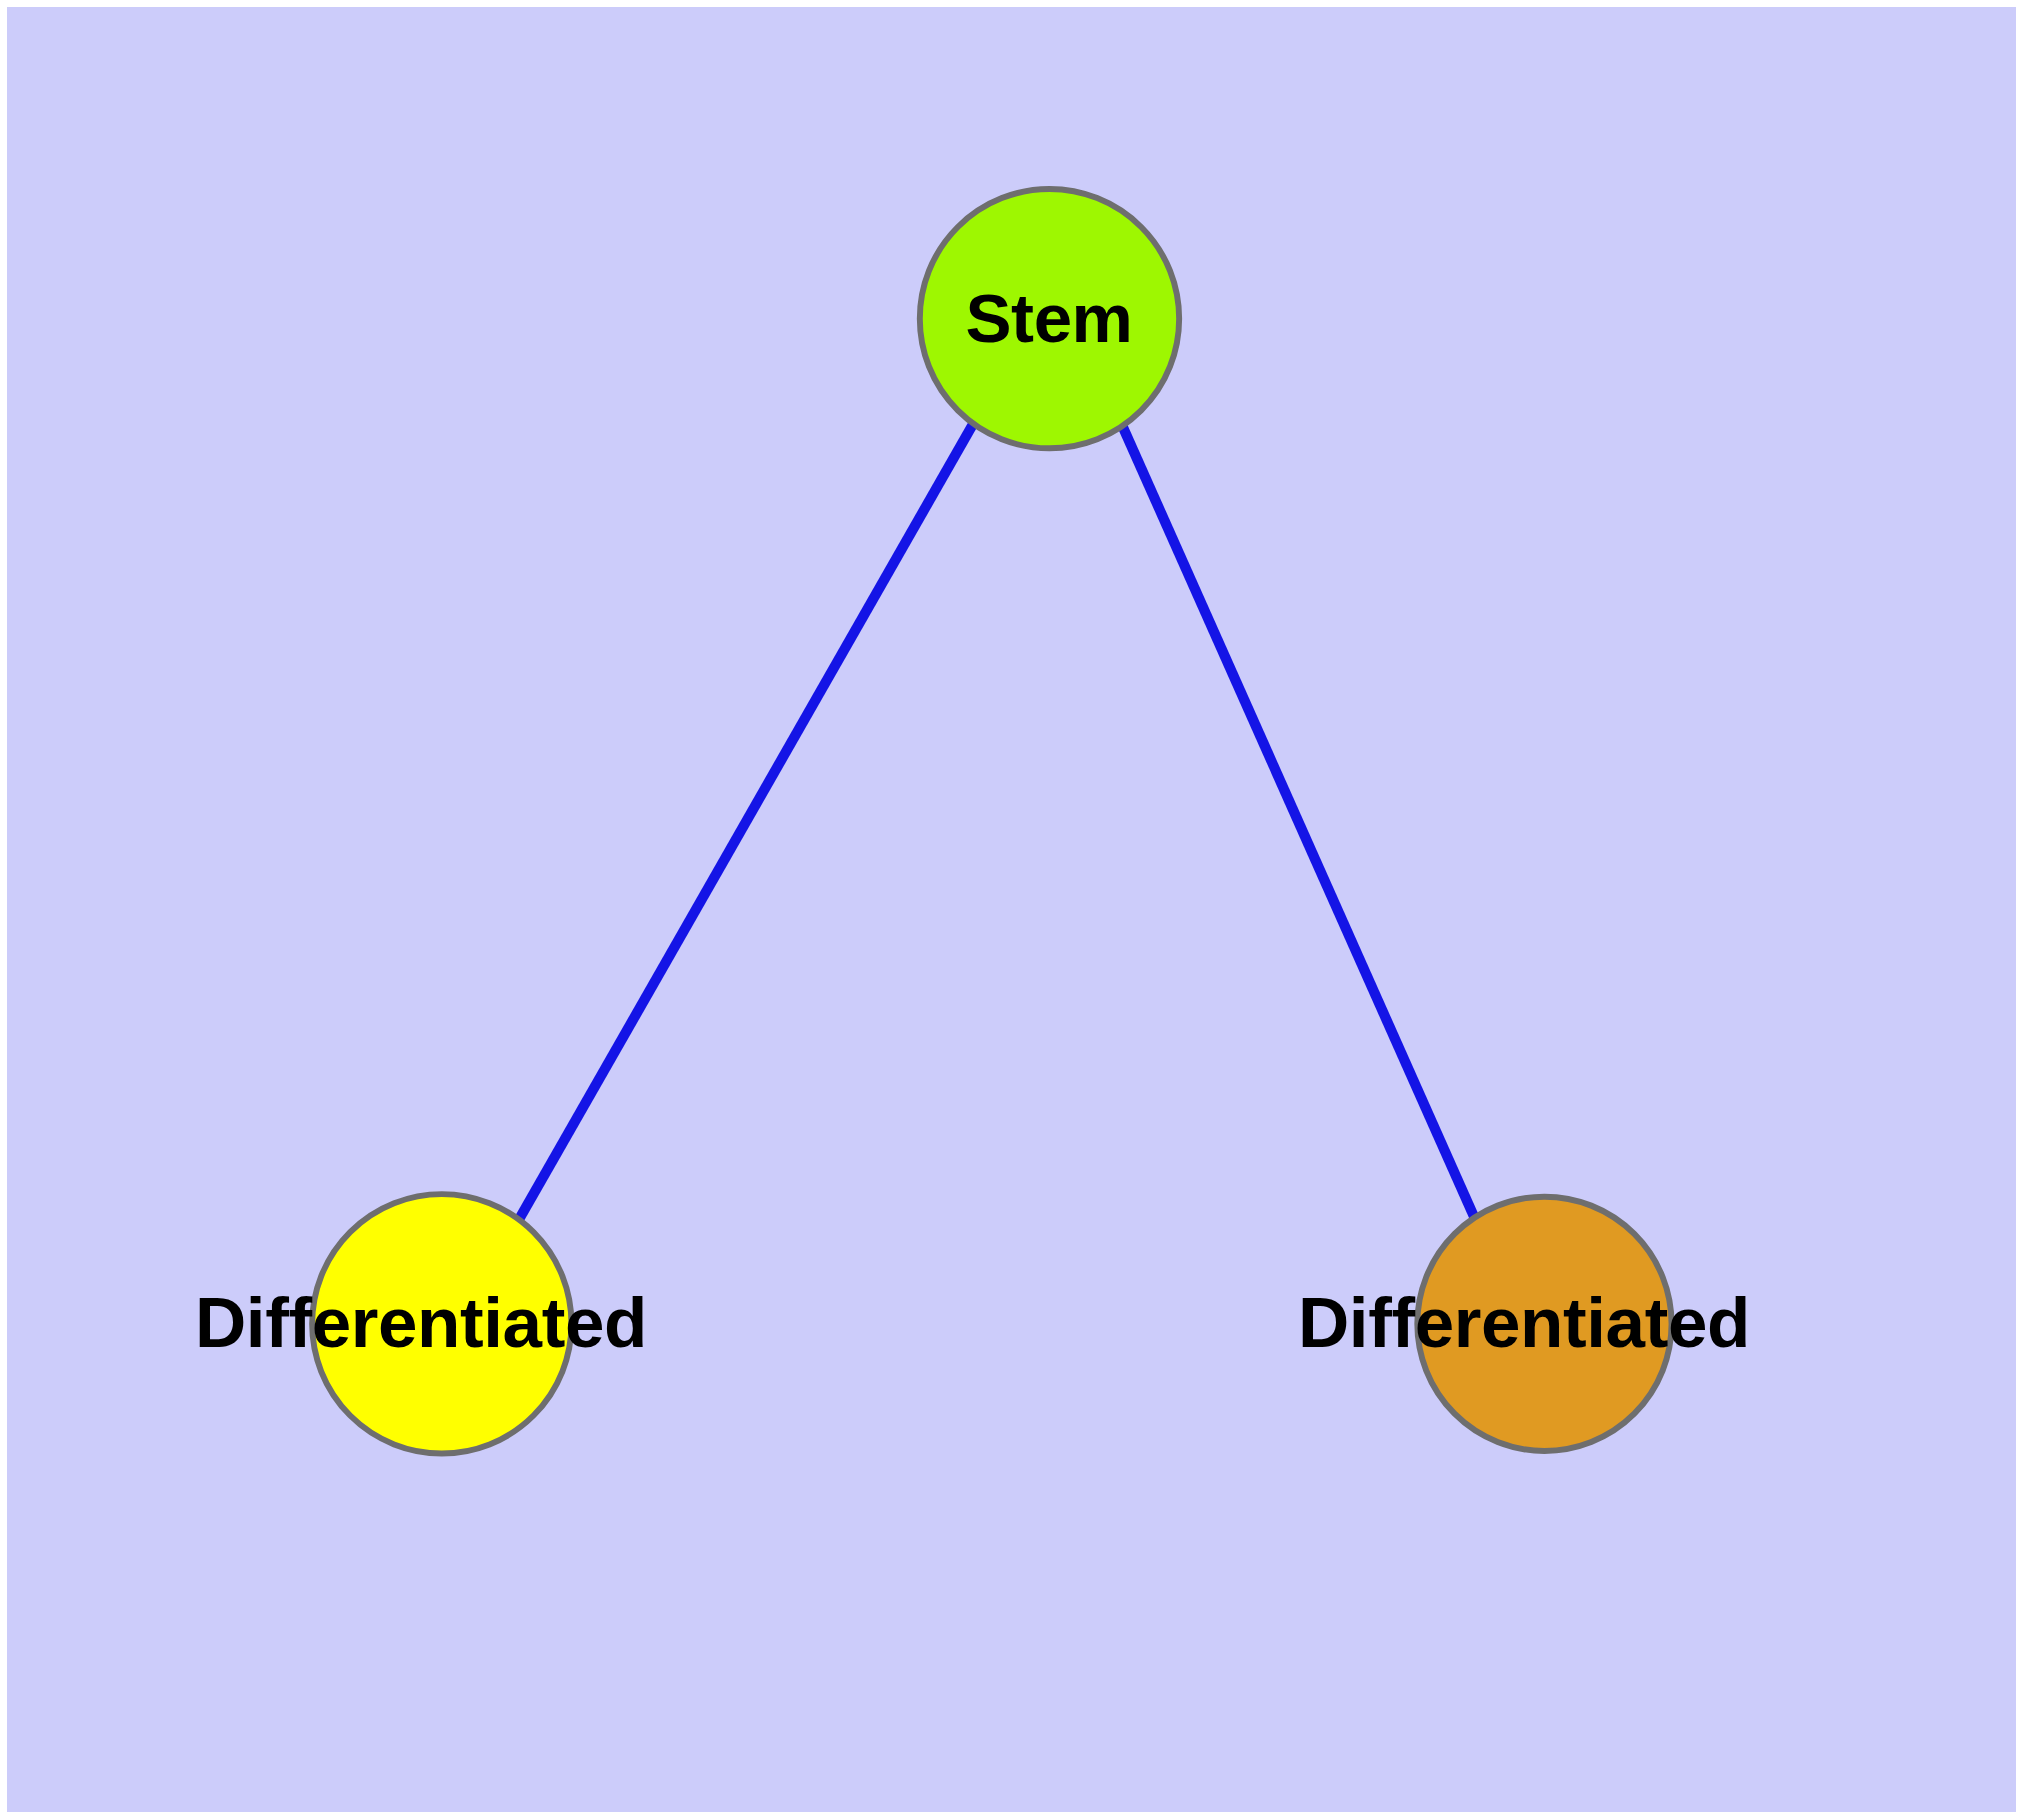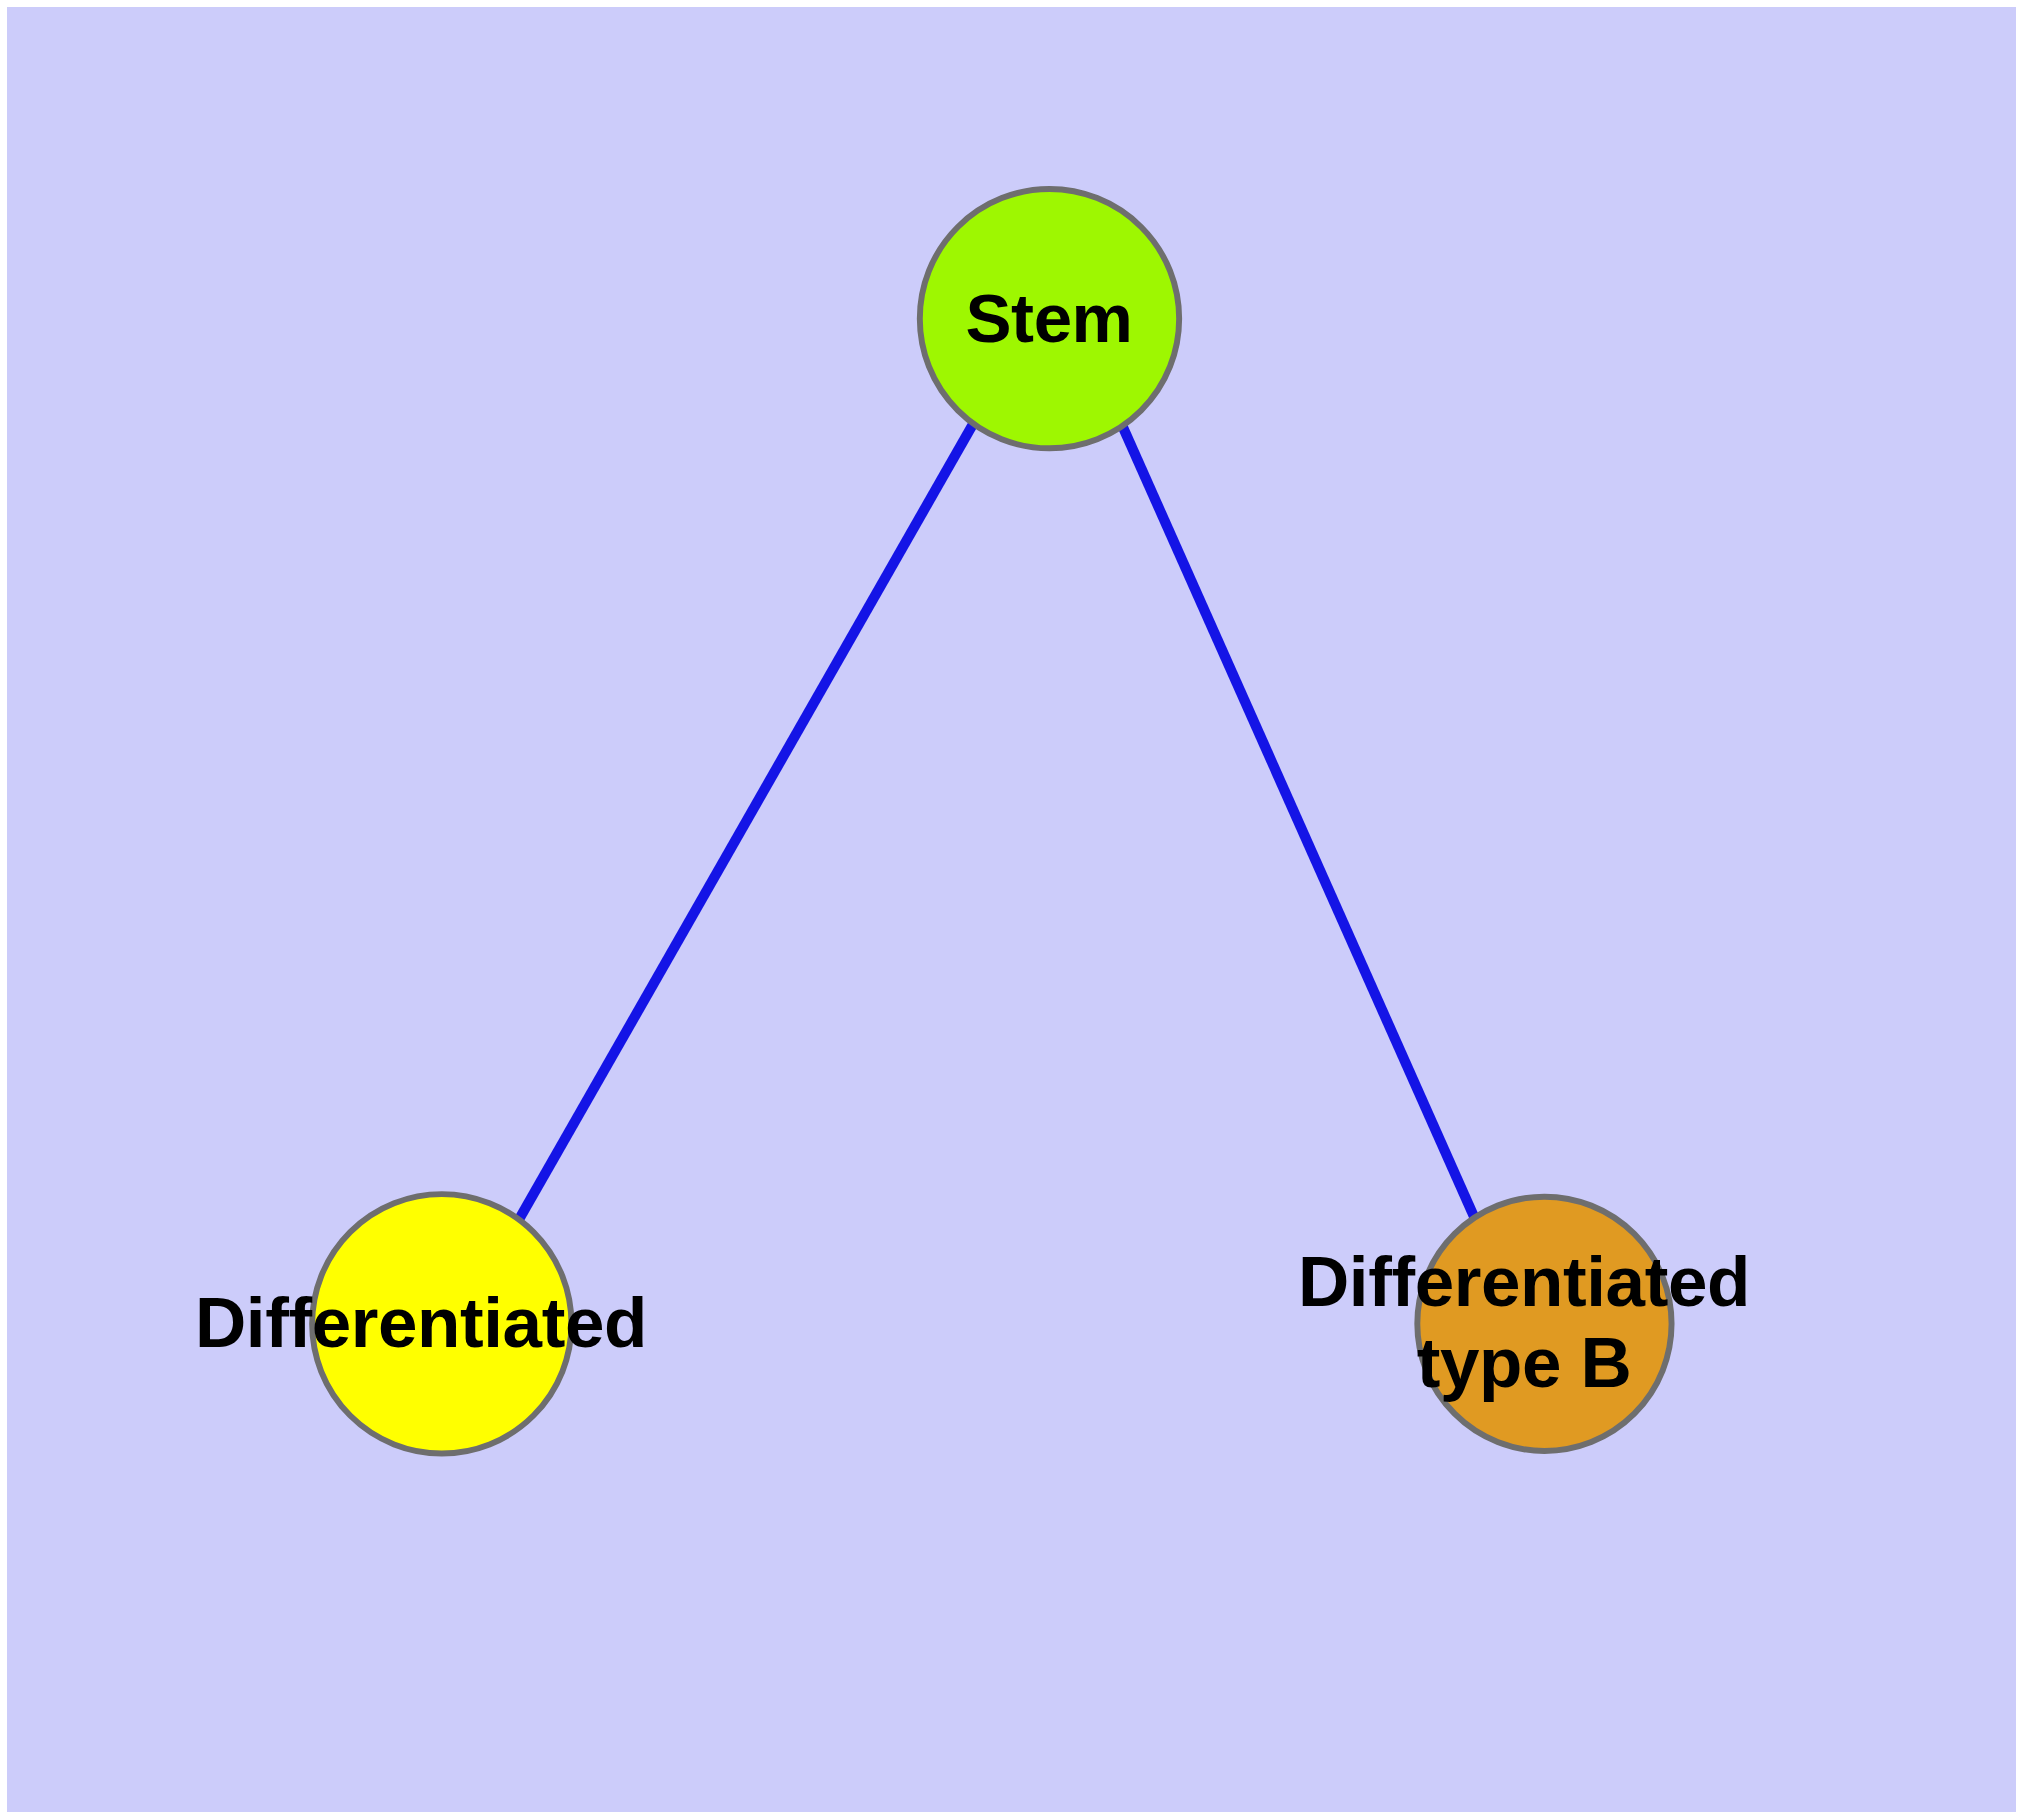--- a/index.html
+++ b/index.html
@@ -28,21 +28,21 @@
     left: 0;
     top: 0;
     width: 2021px;
     height: 1812px;
   }
   .node-label {
     position: absolute;
     color: #000000;
     font-weight: bold;
     font-family: "Liberation Sans", sans-serif;
-    text-align: center;
+    text-align: left;
     white-space: pre;
     line-height: 1.14;
     letter-spacing: -0.4px;
     pointer-events: none;
   }
   #label-stem {
     font-size: 69px;
     left: 1049px;
     top: 319px;
     transform: translate(-50%, -50%);
@@ -76,16 +76,16 @@
       <circle cx="1238" cy="376" r="153" fill="#9ef701" stroke="#6e6e6e" stroke-width="7"></circle>
       <circle cx="521" cy="1562" r="153" fill="#ffff00" stroke="#6e6e6e" stroke-width="7"></circle>
       <circle cx="1822" cy="1562" r="150" fill="#e09a22" stroke="#6e6e6e" stroke-width="7"></circle>
     </g>
   </svg>
 
   <div class="node-label" id="label-stem" style="left: 1049px; top: 319px; color: rgb(0, 0, 0);">Stem</div>
 
   <div class="node-label" id="label-typea" style="left: 421px; top: 1323px; color: rgb(0, 0, 0);"><span>Differentiated</span><br></div>
 
-  <div class="node-label" id="label-typeb" style="left: 1524px; top: 1323px; color: rgb(0, 0, 0);"><span>Differentiated</span><br><span>type B</span></div>
+  <div class="node-label" id="label-typeb" style="left: 1524px; top: 1323px; color: rgb(0, 0, 0);"><span>Differentiated</span><br></div>
 
 </div>
 
 
 </body></html>

